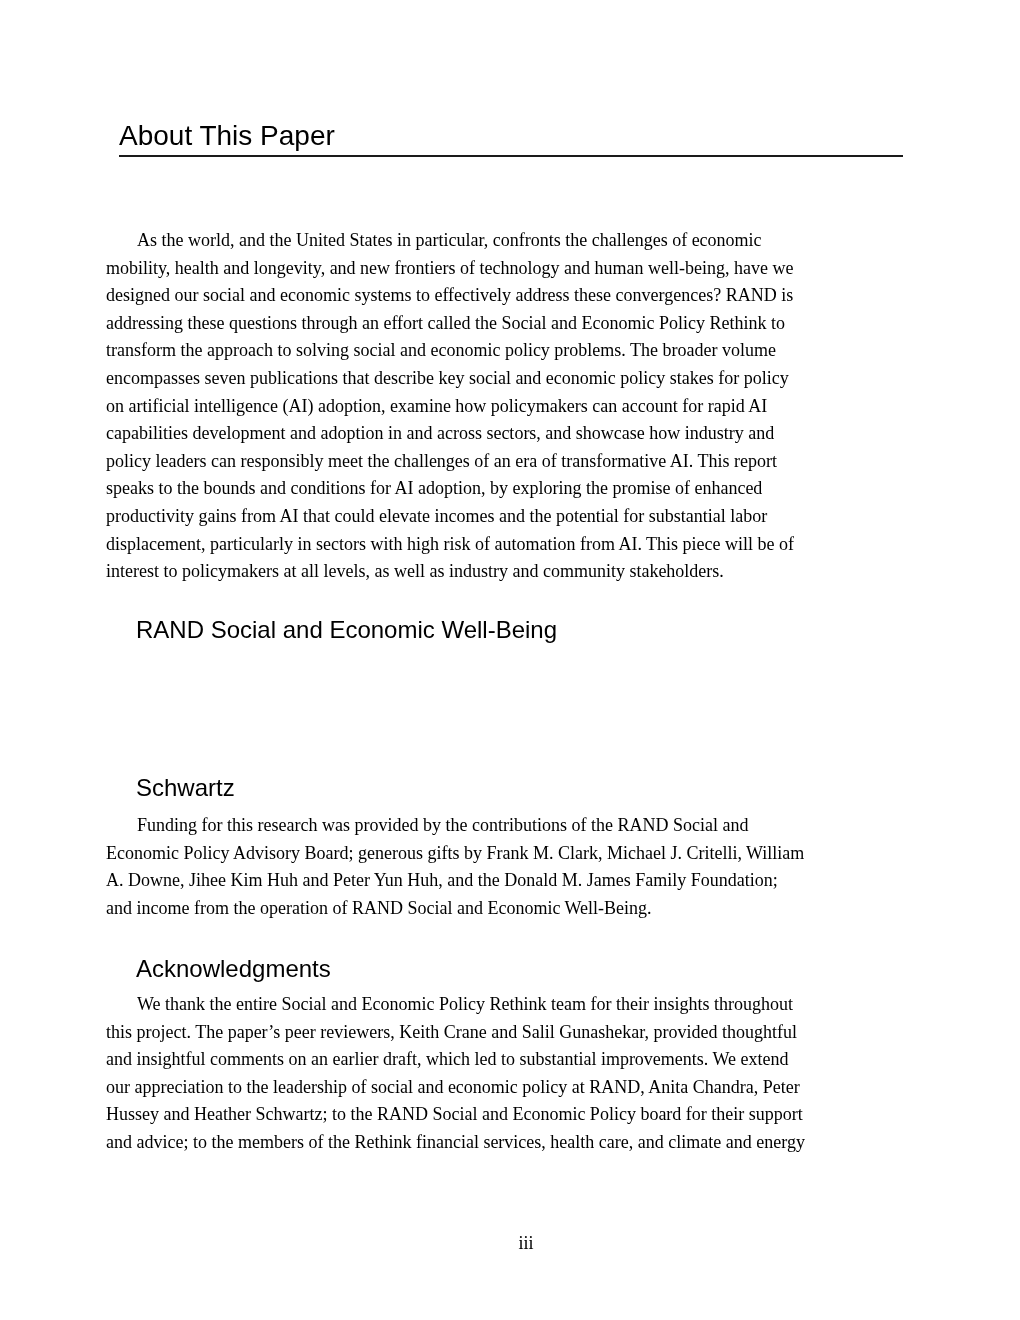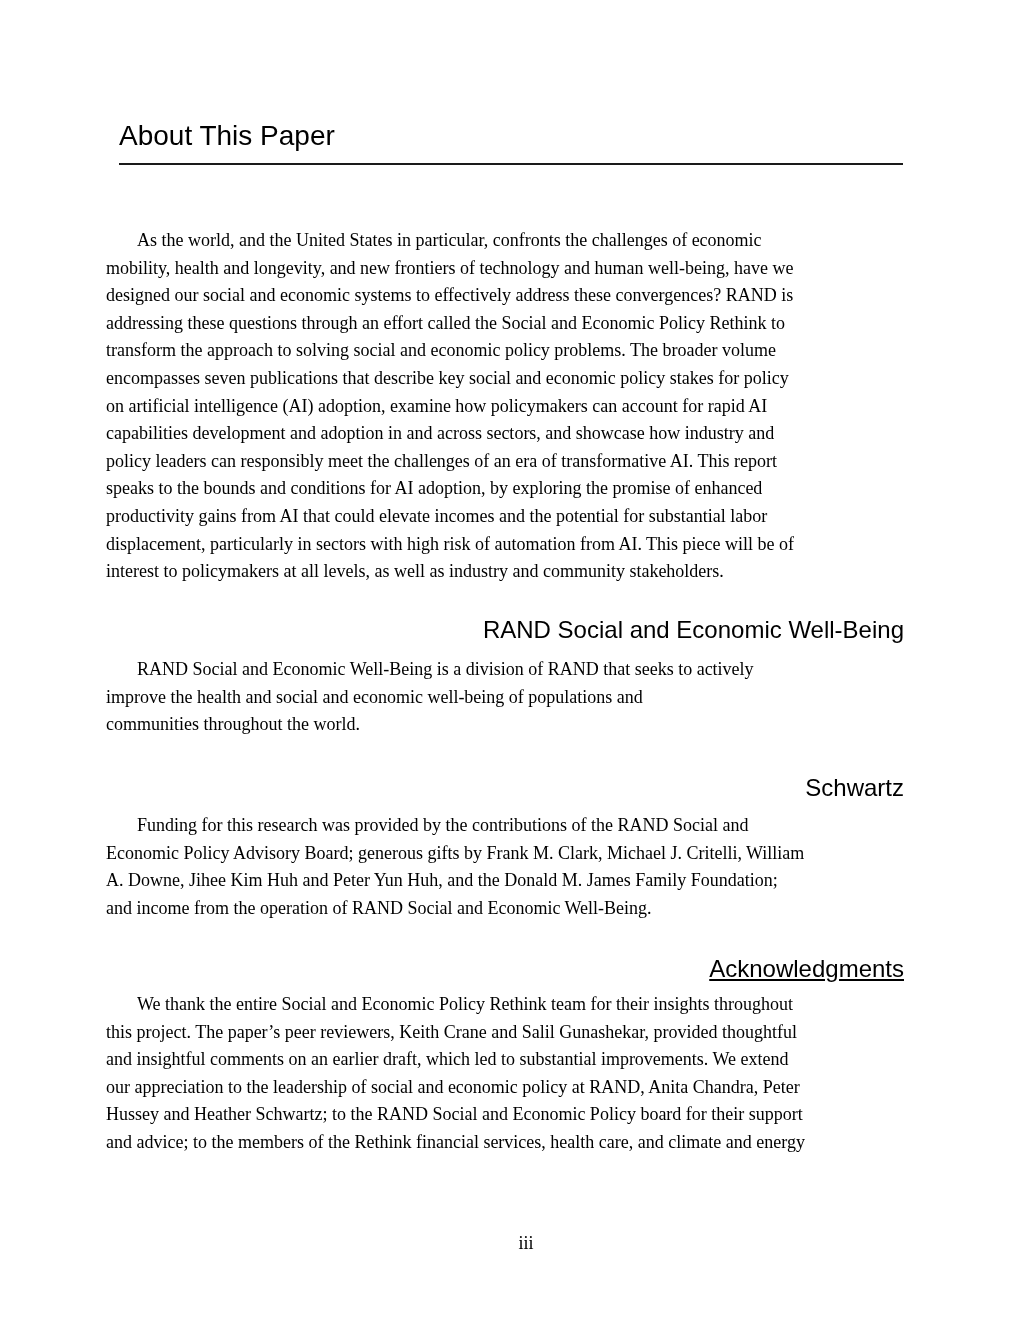--- a/index.html
+++ b/index.html
@@ -18,48 +18,47 @@
   }
   .doc-title {
     position: absolute;
     left: 119px;
     top: 119px;
     width: 784px;
     font-family: "Liberation Sans", sans-serif;
     font-weight: 400;
     font-size: 28px;
     line-height: 34px;
-    padding-bottom: 10px;
+    padding-bottom: 2px;
     border-bottom: 2px solid #1a1a1a;
   }
   .para {
     position: absolute;
     left: 106px;
     width: 800px;
     font-size: 18px;
     line-height: 27.6px;
     white-space: pre-line;
     text-indent: 31px;
   }
   .h2 {
     position: absolute;
-    left: 104px;
+    left: 136px;
     width: 800px;
     font-family: "Liberation Sans", sans-serif;
     font-weight: 400;
     font-size: 24px;
     line-height: 30px;
-    text-align: right;
   }
   #intro-para { top: 227px; }
   #wellbeing-heading { top: 615px; }
   #wellbeing-para { top: 656px; }
   #funding-heading { top: 773px; }
   #funding-para { top: 812px; }
-  #ack-heading { top: 954px; text-decoration: underline; }
+  #ack-heading { top: 954px; }
   #ack-para { top: 991px; }
   .page-number {
     position: absolute;
     left: 0;
     top: 1230px;
     width: 1020px;
     text-align: center;
     font-size: 18px;
     line-height: 27.6px;
     padding-left: 16px;
@@ -81,23 +80,20 @@
 on artificial intelligence (AI) adoption, examine how policymakers can account for rapid AI
 capabilities development and adoption in and across sectors, and showcase how industry and
 policy leaders can responsibly meet the challenges of an era of transformative AI. This report
 speaks to the bounds and conditions for AI adoption, by exploring the promise of enhanced
 productivity gains from AI that could elevate incomes and the potential for substantial labor
 displacement, particularly in sectors with high risk of automation from AI. This piece will be of
 interest to policymakers at all levels, as well as industry and community stakeholders.</div>
 
   <div class="h2" id="wellbeing-heading">RAND Social and Economic Well-Being</div>
 
-  <div class="para" id="wellbeing-para">RAND Social and Economic Well-Being is a division of RAND that seeks to actively
-improve the health and social and economic well-being of populations and
-communities throughout the world.</div>
 
   <div class="h2" id="funding-heading">Schwartz</div>
 
   <div class="para" id="funding-para">Funding for this research was provided by the contributions of the RAND Social and
 Economic Policy Advisory Board; generous gifts by Frank M. Clark, Michael J. Critelli, William
 A. Downe, Jihee Kim Huh and Peter Yun Huh, and the Donald M. James Family Foundation;
 and income from the operation of RAND Social and Economic Well-Being.</div>
 
   <div class="h2" id="ack-heading">Acknowledgments</div>
 

